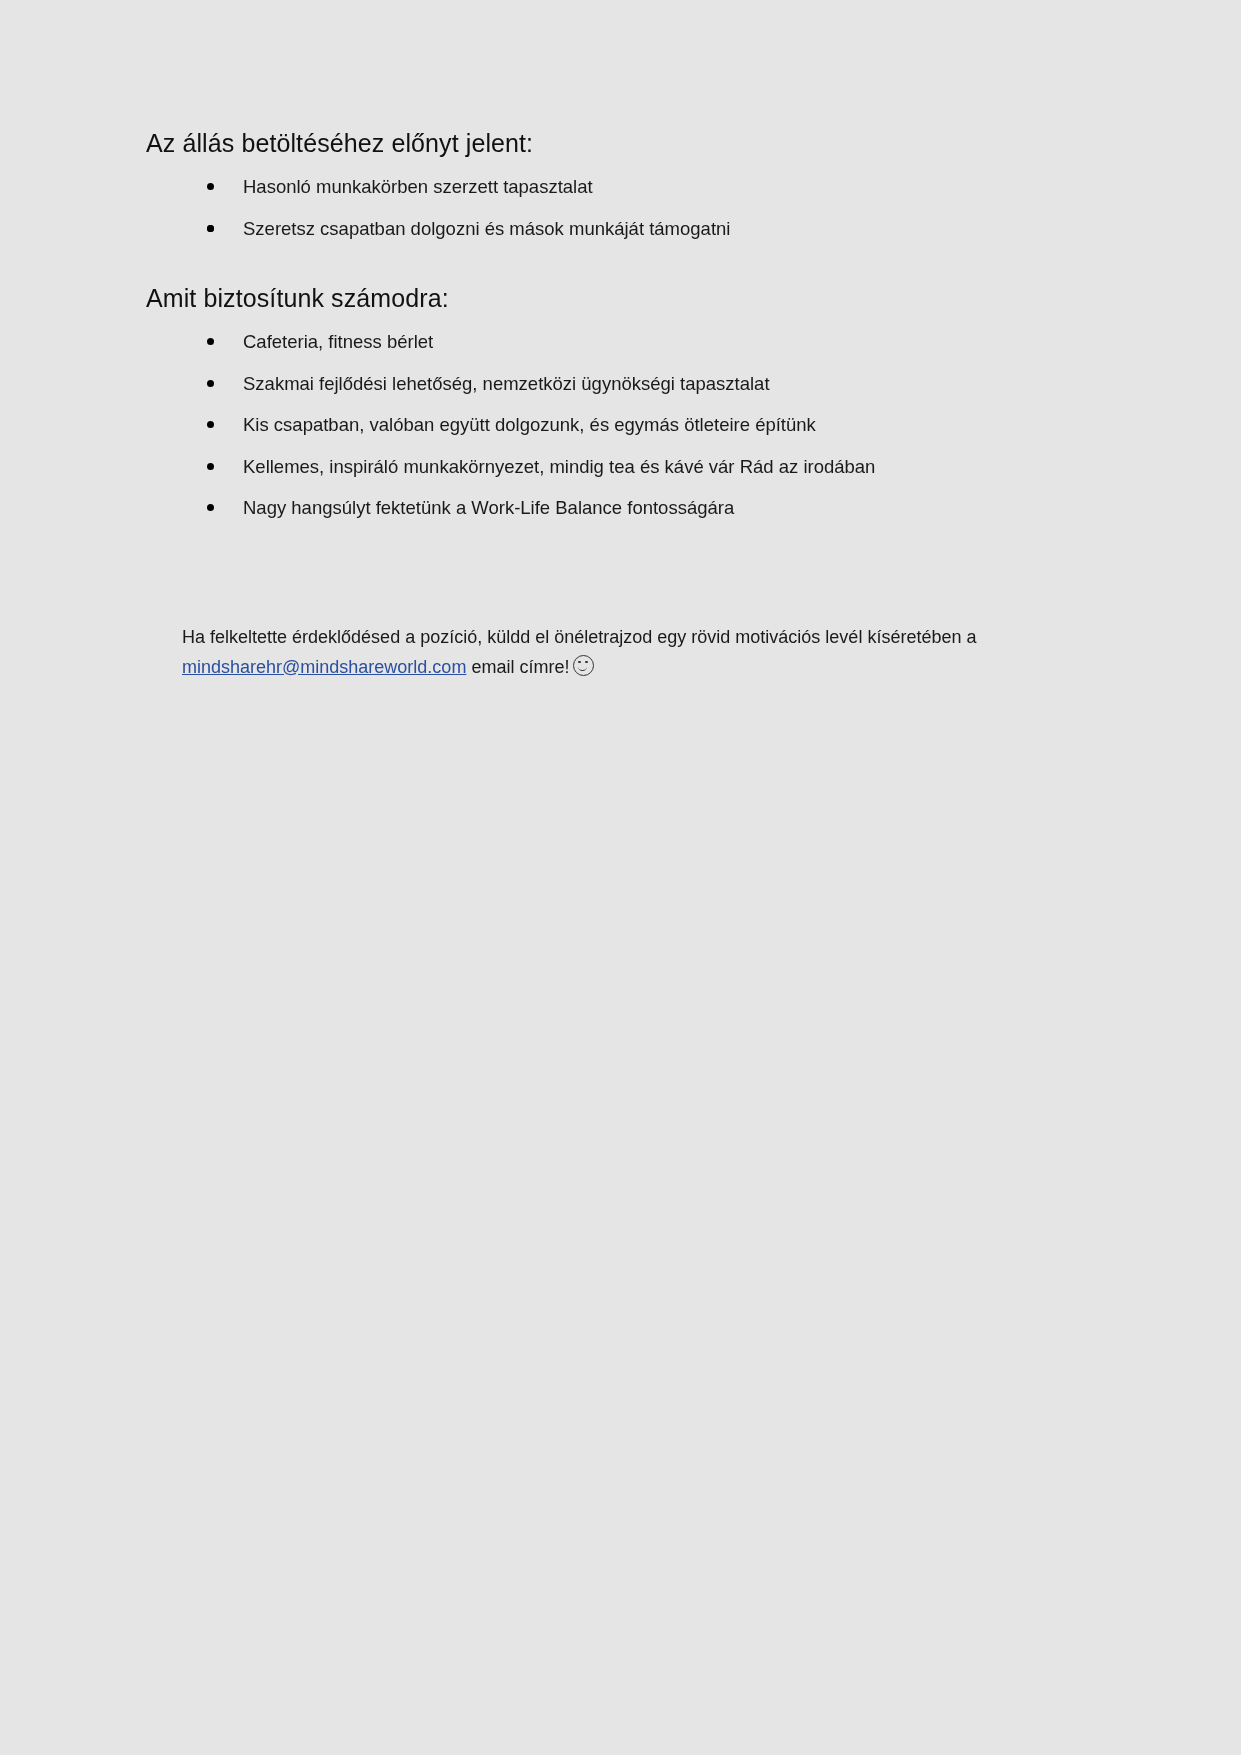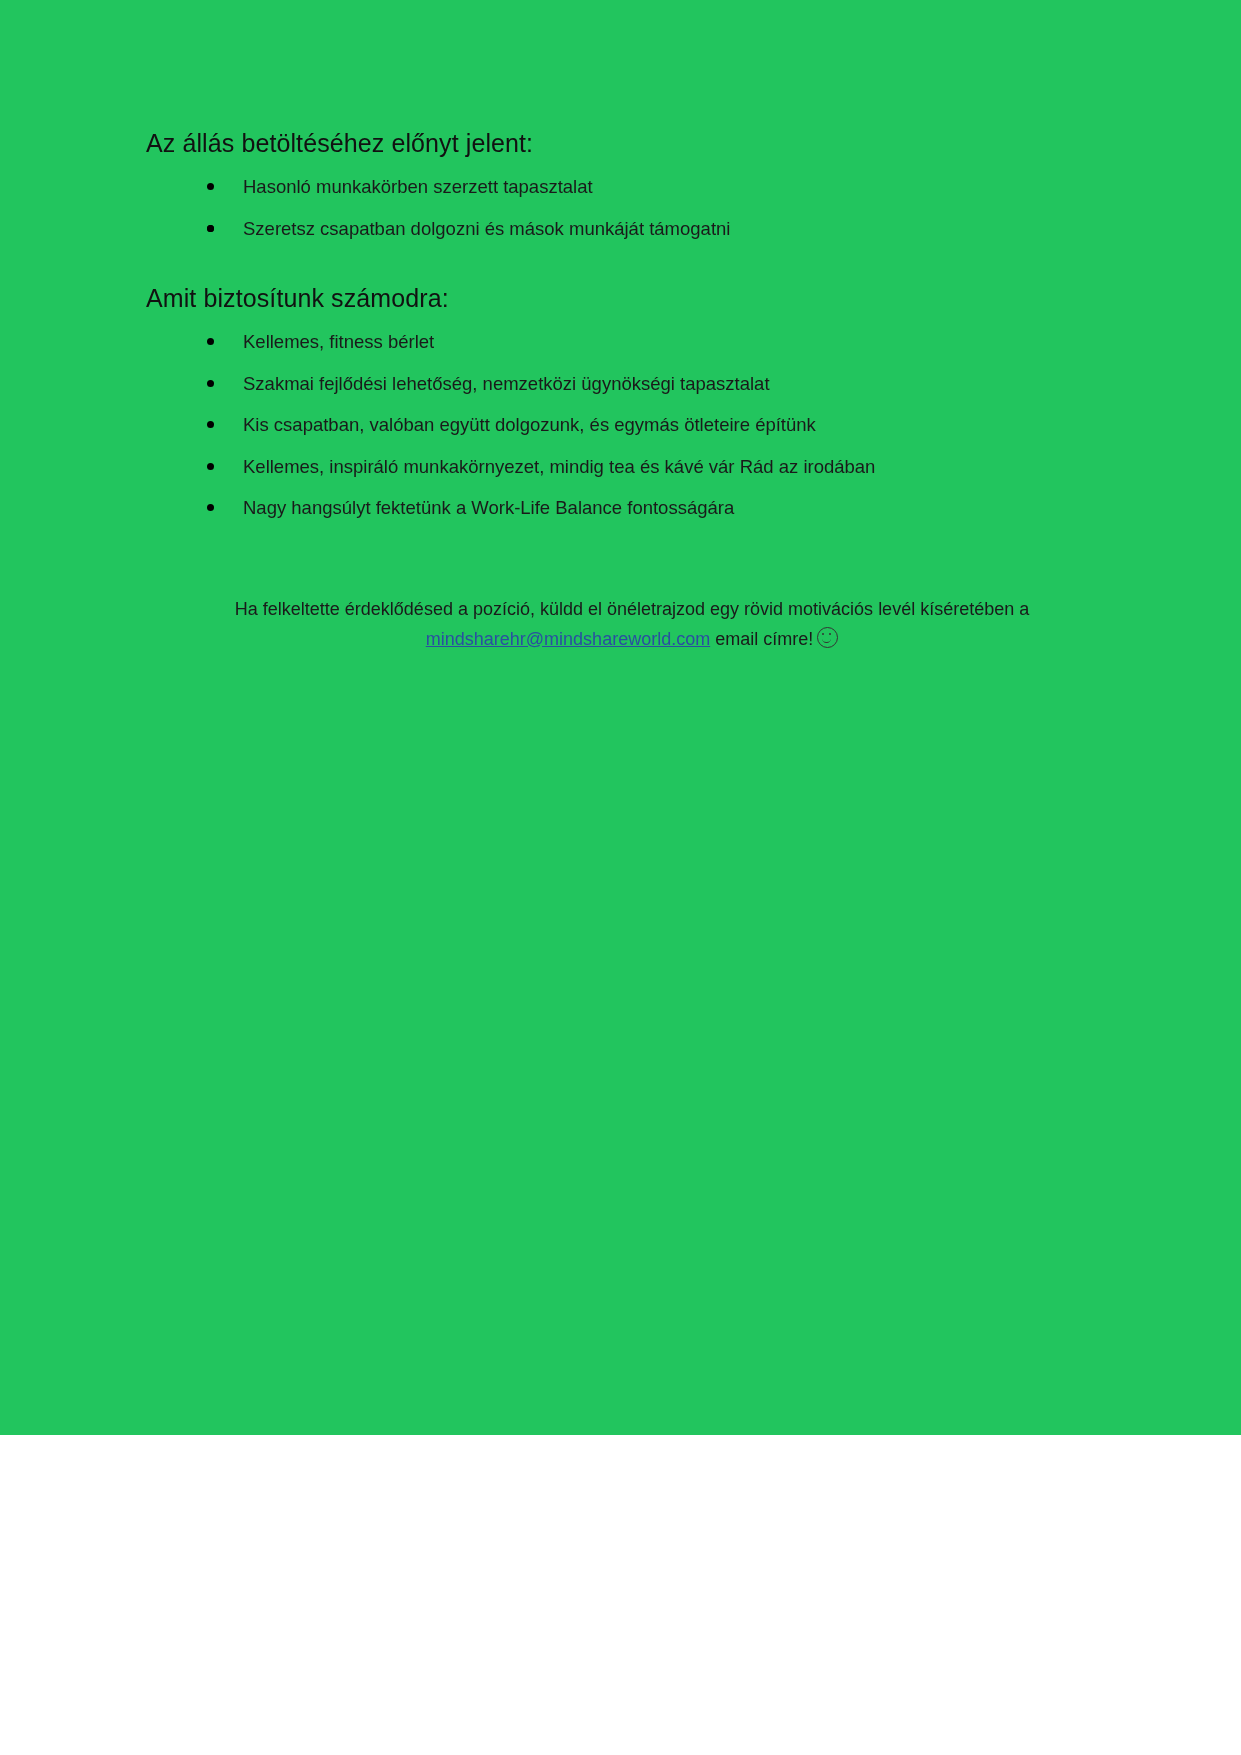--- a/index.html
+++ b/index.html
@@ -13,22 +13,22 @@
     font-family: "Liberation Sans", sans-serif;
     color: #000000;
     position: relative;
     overflow: hidden;
   }
   .page {
     position: absolute;
     top: 0;
     left: 0;
     width: 1241px;
-    height: 1435px;
-    background: #22c55e;
+    height: 1755px;
+    background: #e5e5e5;
   }
   .content {
     position: absolute;
     left: 146px;
     top: 128px;
     width: 950px;
   }
   h2.section-heading {
     font-family: "Liberation Sans", sans-serif;
     font-weight: 400;
@@ -62,22 +62,21 @@
     position: absolute;
     left: 61px;
     top: 9px;
     width: 7px;
     height: 7px;
     background: #000000;
     border-radius: 50%;
     display: block;
   }
   .closing {
-    margin-top: 74px;
-    text-align: center;
+    margin-top: 102px;
     width: 900px;
     margin-left: 36px;
   }
   .closing p {
     margin: 0;
     font-size: 18px;
     line-height: 28px;
     color: #1a1a1a;
   }
   .closing .line2 {
@@ -140,21 +139,21 @@
           <span>Szeretsz csapatban dolgozni és mások munkáját támogatni</span>
         </li>
       </ul>
     </div>
 
     <div class="section second">
       <h2 class="section-heading">Amit biztosítunk számodra:</h2>
       <ul class="bullets">
         <li>
           <span class="dot"></span>
-          <span>Kellemes, fitness bérlet</span>
+          <span>Cafeteria, fitness bérlet</span>
         </li>
         <li>
           <span class="dot"></span>
           <span>Szakmai fejlődési lehetőség, nemzetközi ügynökségi tapasztalat</span>
         </li>
         <li>
           <span class="dot"></span>
           <span>Kis csapatban, valóban együtt dolgozunk, és egymás ötleteire építünk</span>
         </li>
         <li>

